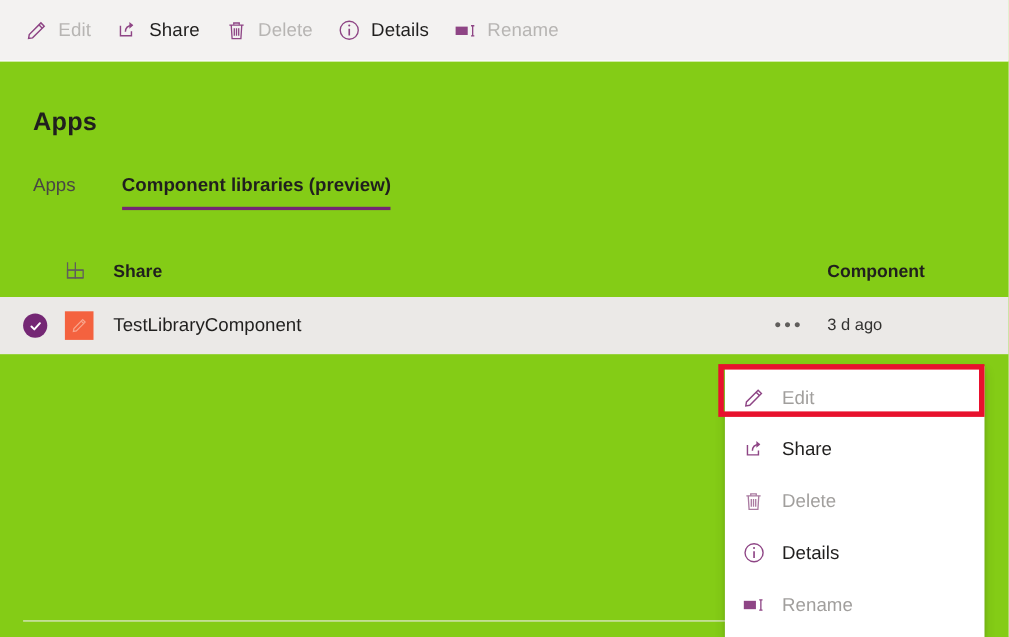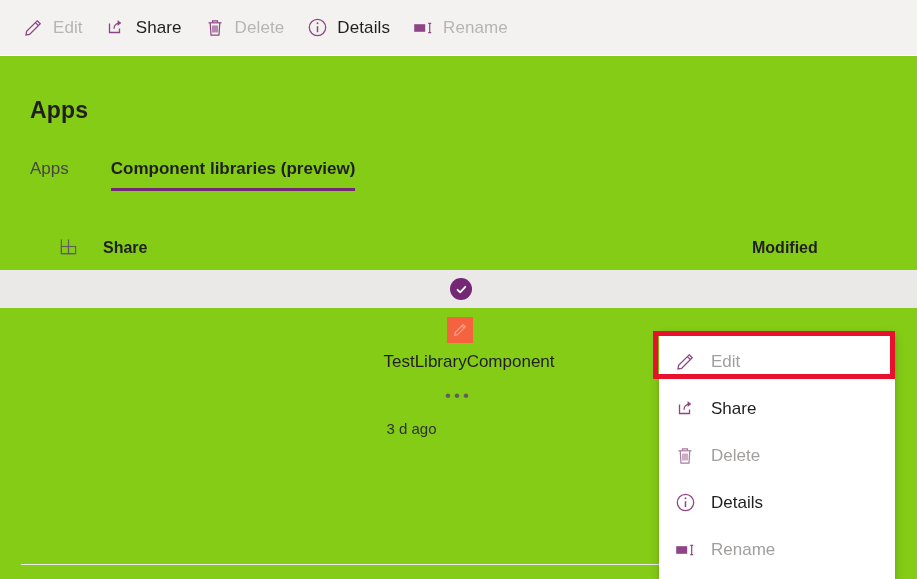--- a/index.html
+++ b/index.html
@@ -127,26 +127,25 @@
 
   .header-label {
     font-size: 16px;
     font-weight: bold;
     color: #201f1e;
   }
 
   .table-row {
     display: flex;
     align-items: center;
-    height: 38px;
+    height: 52px;
     padding-left: 21px;
     box-sizing: border-box;
     background: #ffffff;
     position: relative;
-    flex-direction: column;
   }
   .table-row.selected { background: #ebe9e7; }
   .row-name {
     font-size: 17px;
     color: #201f1e;
   }
   .row-modified {
     font-size: 15px;
     color: #323130;
   }
@@ -315,21 +314,21 @@
             <rect x="9.5" y="9.5" width="7.1" height="7.1" fill="none"></rect>
             <path d="M9.5 2.4v7.1M2.4 9.5h14.2"></path>
           </svg>
         </span>
       </div>
       <div class="col-name">
         <span class="header-label">Share</span>
       </div>
       <div class="col-menu"></div>
       <div class="col-mod">
-        <span class="header-label">Modified</span>
+        <span class="header-label">Component</span>
       </div>
     </div>
 
     <div class="table-row selected">
       <div class="col-select">
         <span class="check-circle">
           <svg width="13" height="13" viewBox="0 0 13 13" fill="none" stroke="#ffffff" stroke-width="1.8" stroke-linecap="round" stroke-linejoin="round">
             <path d="M2.6 6.8l2.6 2.6 5.1-5.6"></path>
           </svg>
         </span>

